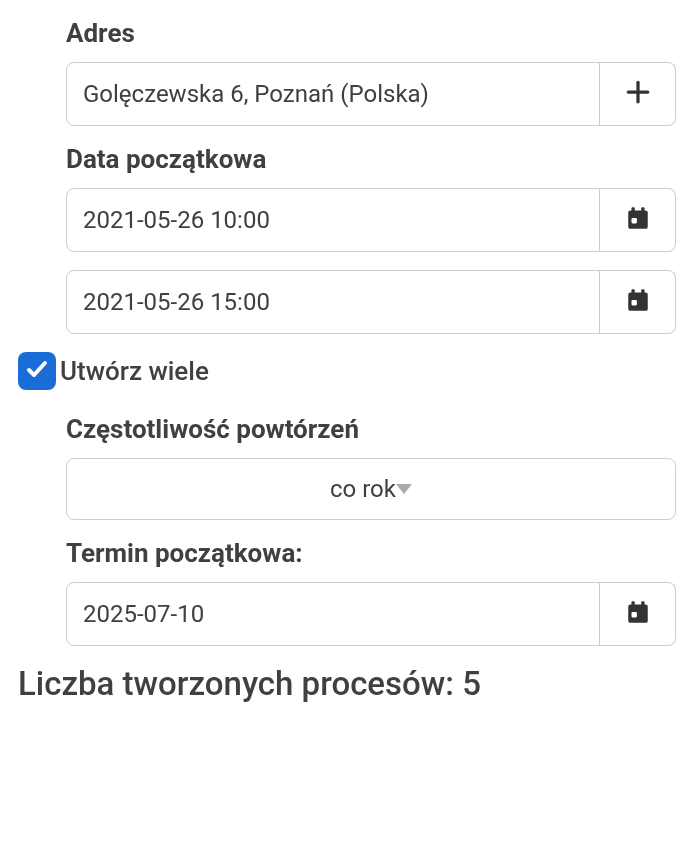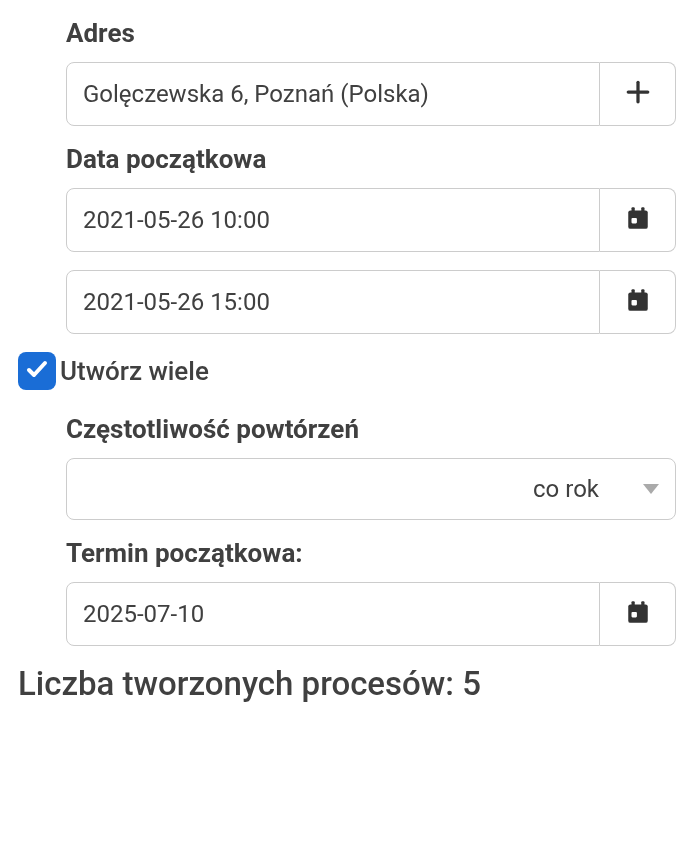--- a/index.html
+++ b/index.html
@@ -77,24 +77,23 @@
   }
   .select-box {
     width: 100%;
     border: 1px solid #ccc;
     border-radius: 8px;
     padding: 16px 16px;
     font-size: 24px;
     color: #404040;
     display: flex;
     align-items: center;
-    justify-content: flex-end;
+    justify-content: center;
     min-height: 60px;
     cursor: pointer;
-    gap: 44px;
   }
   .select-caret {
     width: 0;
     height: 0;
     border-left: 8px solid transparent;
     border-right: 8px solid transparent;
     border-top: 10px solid #aaa;
   }
   .summary-text {
     font-size: 33px;

